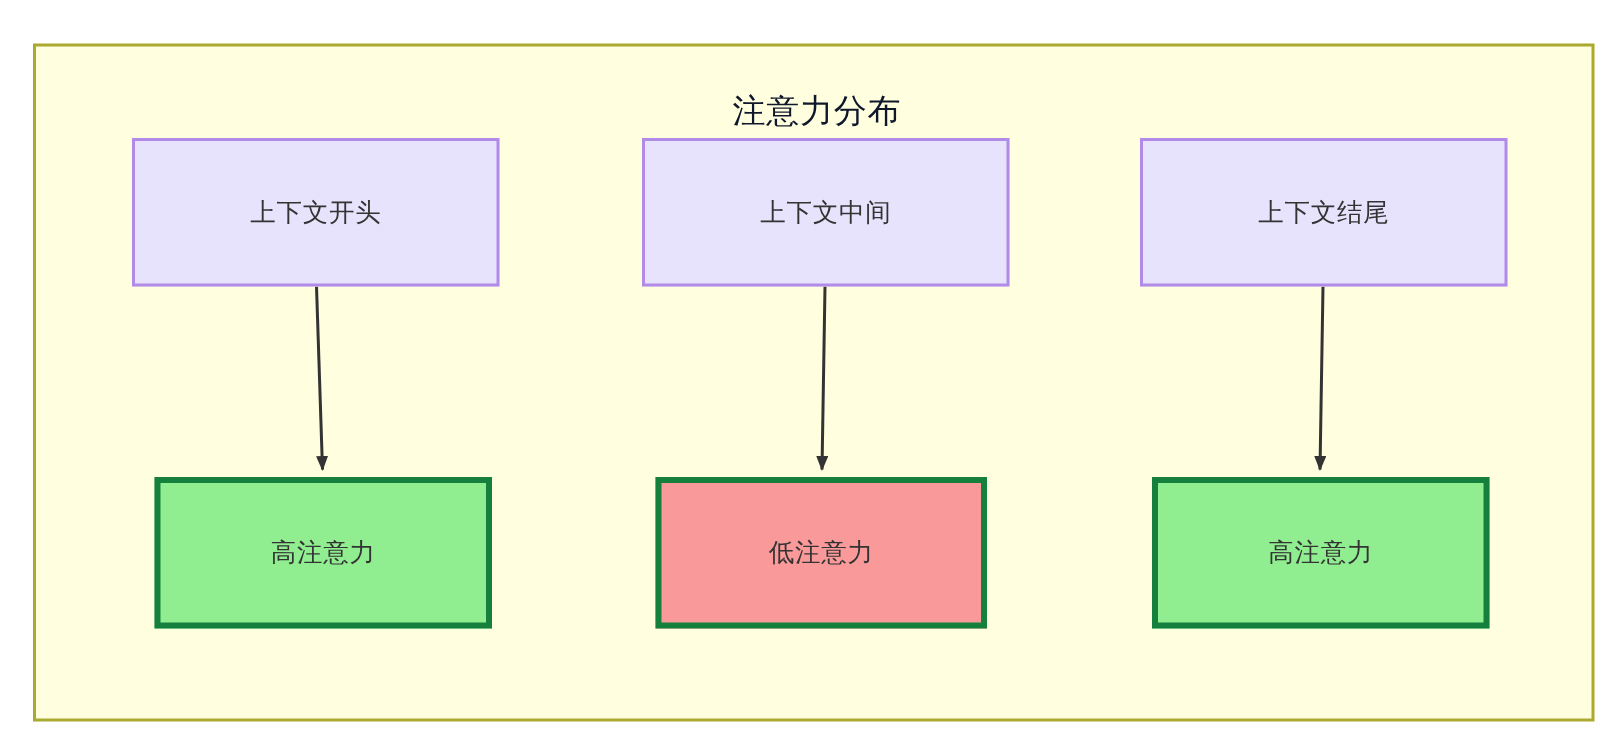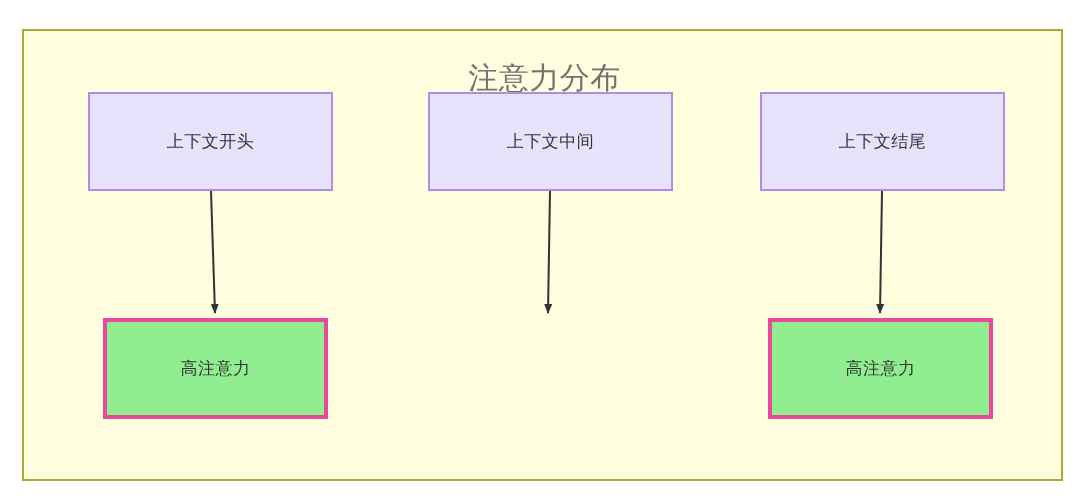--- a/index.html
+++ b/index.html
@@ -25,22 +25,22 @@
     background: #ffffe0;
     border: 2px solid #aaaa33;
     box-sizing: border-box;
   }
   #subgraph-title {
     position: absolute;
     left: 0;
     top: 32px;
     width: 1041px;
     text-align: center;
-    font-size: 30px;
-    color: #737373;
+    font-size: 22px;
+    color: #0f172a;
     line-height: 1;
     letter-spacing: 0.5px;
     user-select: none;
   }
   
   #edges {
     position: absolute;
     left: 0;
     top: 0;
     width: 1080px;
@@ -59,21 +59,21 @@
     letter-spacing: 0.5px;
     user-select: none;
   }
   .node-context {
     background: #e7e3fd;
     border: 2px solid #b28ae8;
     height: 99px;
   }
   .node-attention {
     background: #90ee90;
-    border: 4px solid #ec4899;
+    border: 4px solid #15803d;
     height: 101px;
   }
   .node-attention.low {
     background: #fa9999;
   }
   
   .col-1-top   { left: 88px;  width: 245px; top: 92px; }
   .col-2-top   { left: 428px; width: 245px; top: 92px; }
   .col-3-top   { left: 760px; width: 245px; top: 92px; }
   .col-1-bot   { left: 103px; width: 225px; top: 318px; }
@@ -109,18 +109,21 @@
   </div>
 
   <div class="node node-context col-3-top">
     <span>上下文结尾</span>
   </div>
 
   <div class="node node-attention col-1-bot">
     <span>高注意力</span>
   </div>
 
+  <div class="node node-attention low col-2-bot">
+    <span>低注意力</span>
+  </div>
 
   <div class="node node-attention col-3-bot">
     <span>高注意力</span>
   </div>
 
 </div>
 
 </body></html>

